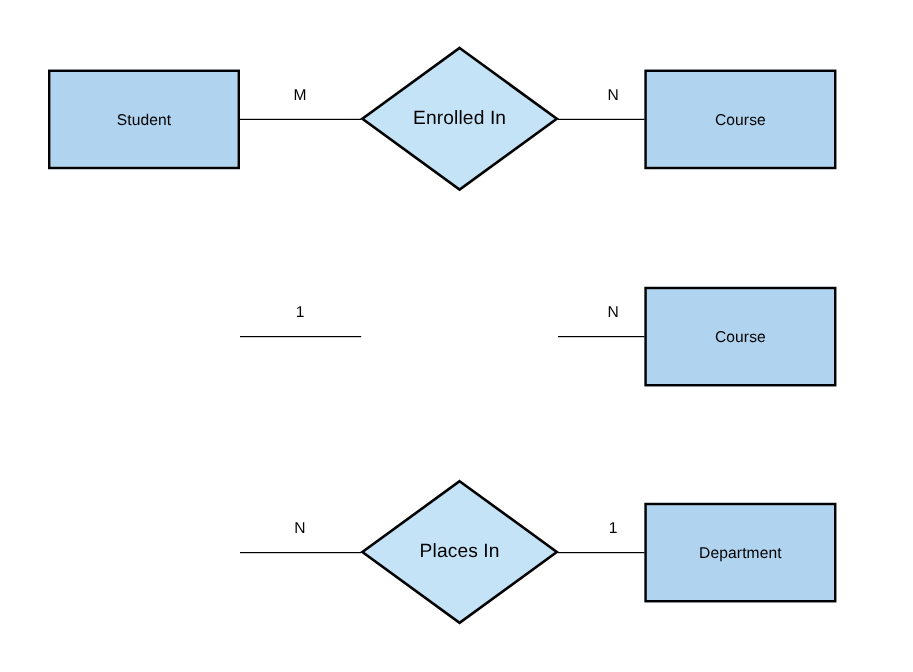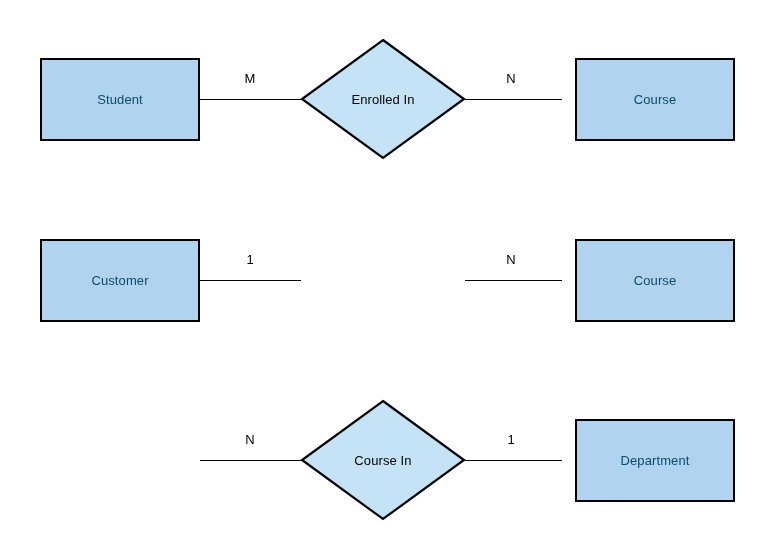--- a/index.html
+++ b/index.html
@@ -34,24 +34,24 @@
     width: 160px;
     height: 83px;
     background: #b0d4ef;
     border: 2px solid #000000;
     box-sizing: border-box;
     display: flex;
     align-items: center;
     justify-content: center;
   }
   .entity-left  { left: 40px;  top: 38px; }
-  .entity-right { left: 575px; top: 38px; }
+  .entity-right { left: 537px; top: 38px; }
   .entity-label {
     font-size: 13px;
-    color: #0c4a6e;
+    color: #000000;
     line-height: 1;
     letter-spacing: 0.1px;
     text-align: center;
     white-space: nowrap;
   }
 
   
   .relationship {
     position: absolute;
     left: 300px;
@@ -67,21 +67,21 @@
   }
   .rel-label {
     position: absolute;
     left: 0;
     top: 0;
     width: 166px;
     height: 122px;
     display: flex;
     align-items: center;
     justify-content: center;
-    font-size: 13px;
+    font-size: 16px;
     color: #000000;
     line-height: 1;
     letter-spacing: 0.1px;
     white-space: nowrap;
     pointer-events: none;
   }
 
   
   .connector {
     position: absolute;
@@ -132,23 +132,20 @@
 
     <div class="connector connector-right"></div>
 
     <div class="entity entity-right">
       <span class="entity-label">Course</span>
     </div>
   </div>
 
   <div class="er-row" style="top:201px;">
 
-    <div class="entity entity-left">
-      <span class="entity-label">Customer</span>
-    </div>
 
     <div class="connector connector-left"></div>
 
     <div class="cardinality cardinality-left">1</div>
 
 
     <div class="cardinality cardinality-right">N</div>
 
     <div class="connector connector-right"></div>
 
@@ -161,21 +158,21 @@
 
 
     <div class="connector connector-left"></div>
 
     <div class="cardinality cardinality-left">N</div>
 
     <div class="relationship">
       <svg width="166" height="122" viewBox="0 0 166 122">
         <polygon points="83,2 164,61 83,120 2,61" fill="#c4e3f7" stroke="#000000" stroke-width="2.2" stroke-linejoin="miter"></polygon>
       </svg>
-      <div class="rel-label">Course In</div>
+      <div class="rel-label">Places In</div>
     </div>
 
     <div class="cardinality cardinality-right">1</div>
 
     <div class="connector connector-right"></div>
 
     <div class="entity entity-right">
       <span class="entity-label">Department</span>
     </div>
   </div>

